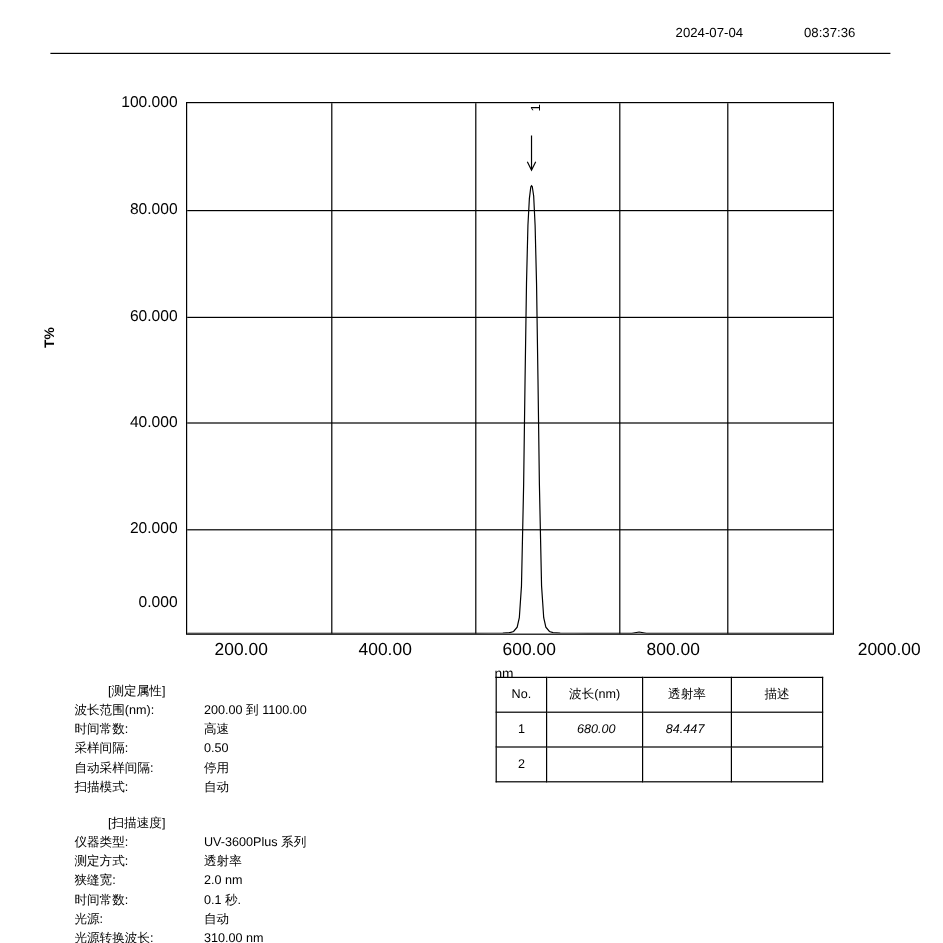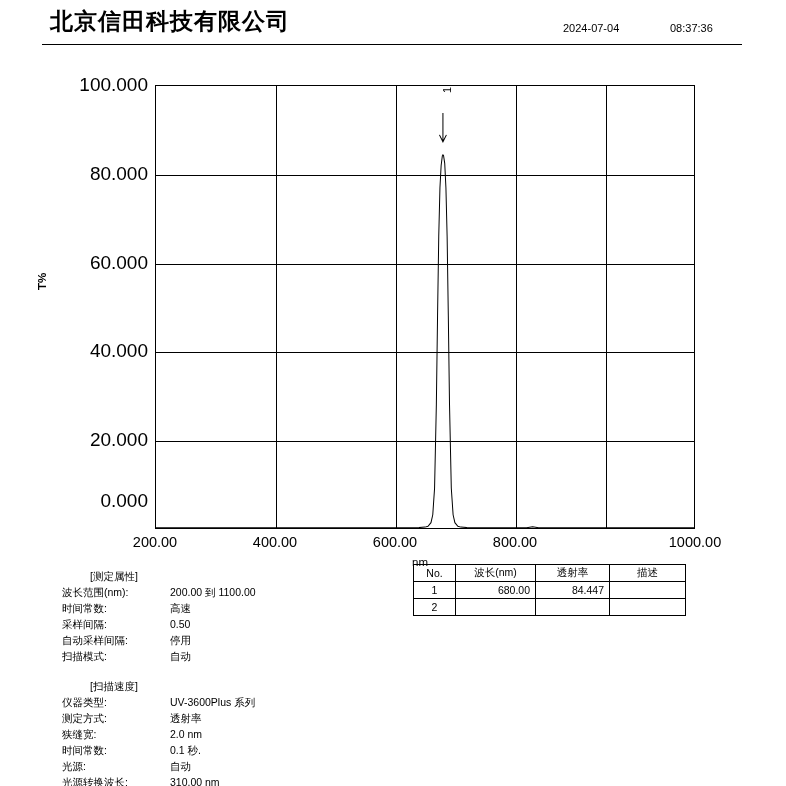--- a/index.html
+++ b/index.html
@@ -64,21 +64,21 @@
   .vgrid, .hgrid {
     position: absolute;
     background: #000000;
   }
   .vgrid { width: 1px; top: 0; bottom: 0; }
   .hgrid { height: 1px; left: 0; right: 0; }
 
   .ytick-label {
     position: absolute;
     right: 0;
-    font-size: 19px;
+    font-size: 13px;
     text-align: left;
     white-space: nowrap;
     transform: translateY(-50%);
   }
   .ytick-wrap {
     position: absolute;
     left: 60px;
     top: 85px;
     width: 88px;
     height: 444px;
@@ -89,20 +89,21 @@
     top: 534px;
     width: 540px;
     height: 24px;
   }
   .xtick-label {
     position: absolute;
     top: 0;
     font-size: 14.5px;
     white-space: nowrap;
     transform: translateX(-50%);
+    margin-left: 46px;
   }
   .y-axis-title {
     position: absolute;
     left: 36px;
     top: 290px;
     font-size: 11.5px;
     font-weight: bold;
     transform: rotate(-90deg);
     transform-origin: left top;
     white-space: nowrap;
@@ -147,37 +148,36 @@
     left: 413px;
     top: 564px;
   }
   table.peaks {
     border-collapse: collapse;
     font-size: 10.5px;
     font-family: "Liberation Sans", sans-serif;
   }
   table.peaks th, table.peaks td {
     border: 1px solid #000000;
-    height: 17px;
+    height: 29px;
     padding: 0 4px;
     font-weight: normal;
     text-align: center;
     box-sizing: border-box;
   }
   table.peaks th.c0, table.peaks td.c0 { width: 42px; }
   table.peaks th.c1, table.peaks td.c1 { width: 80px; }
   table.peaks th.c2, table.peaks td.c2 { width: 74px; }
   table.peaks th.c3, table.peaks td.c3 { width: 76px; }
-  table.peaks td.num { text-align: right; padding-right: 5px; }
+  table.peaks td.num { text-align: right; padding-right: 22px; font-style: italic; }
 </style>
 </head>
 <body>
 
 <div class="header">
-  <div class="company-title">北京信田科技有限公司</div>
   <div class="header-date">2024-07-04</div>
   <div class="header-time">08:37:36</div>
   <div class="header-rule"></div>
 </div>
 
 <div class="y-axis-title">T%</div>
 <div class="x-axis-title">nm</div>
 
 <div class="ytick-wrap" id="ytick-wrap">
     <div class="ytick-label" style="top: 416px;">0.000</div>
@@ -185,21 +185,21 @@
     <div class="ytick-label" style="top: 266.4px;">40.000</div>
     <div class="ytick-label" style="top: 177.6px;">60.000</div>
     <div class="ytick-label" style="top: 88.8px;">80.000</div>
     <div class="ytick-label" style="top: 0px;">100.000</div>
   </div>
 <div class="xtick-wrap" id="xtick-wrap">
     <div class="xtick-label" style="left: 0px;">200.00</div>
     <div class="xtick-label" style="left: 120px;">400.00</div>
     <div class="xtick-label" style="left: 240px;">600.00</div>
     <div class="xtick-label" style="left: 360px;">800.00</div>
-    <div class="xtick-label" style="left: 540px;">1000.00</div>
+    <div class="xtick-label" style="left: 540px;">2000.00</div>
   </div>
 
 <div class="chart-area" id="chart-area">
   <svg class="curve" id="curve-svg" viewBox="0 0 540 444" preserveAspectRatio="none">
       <polyline points="0.00,443.78 30.00,443.78 60.00,443.78 90.00,443.78 120.00,443.78 150.00,443.78 180.00,443.78 210.00,443.78 240.00,443.73 252.00,443.69 264.00,443.56 270.00,443.11 273.00,442.22 276.00,438.67 277.80,430.68 279.60,404.04 281.40,319.68 282.60,230.88 283.80,150.96 285.00,102.12 286.20,79.92 287.40,70.15 288.00,69.06 288.60,69.71 289.80,77.70 291.00,102.12 292.20,150.96 293.40,230.88 294.60,319.68 296.40,404.04 298.20,430.68 300.00,438.67 303.00,442.22 306.00,443.11 312.00,443.56 324.00,443.69 336.00,443.73 348.00,443.78 360.00,443.78 372.00,443.78 378.00,442.67 384.00,443.78 396.00,443.78 420.00,443.78 450.00,443.78 480.00,443.78 510.00,443.78 540.00,443.78" fill="none" stroke="#000000" stroke-width="1" vector-effect="non-scaling-stroke"></polyline>
       <path d="M 288.0 27.1 L 288.0 55.1 M 284.5 49.1 L 288.0 56.1 L 291.5 49.1" fill="none" stroke="#000000" stroke-width="1" vector-effect="non-scaling-stroke"></path>
     </svg>
 <div class="vgrid" style="left: 120px;"></div>
     <div class="vgrid" style="left: 240px;"></div>
     <div class="vgrid" style="left: 360px;"></div>

